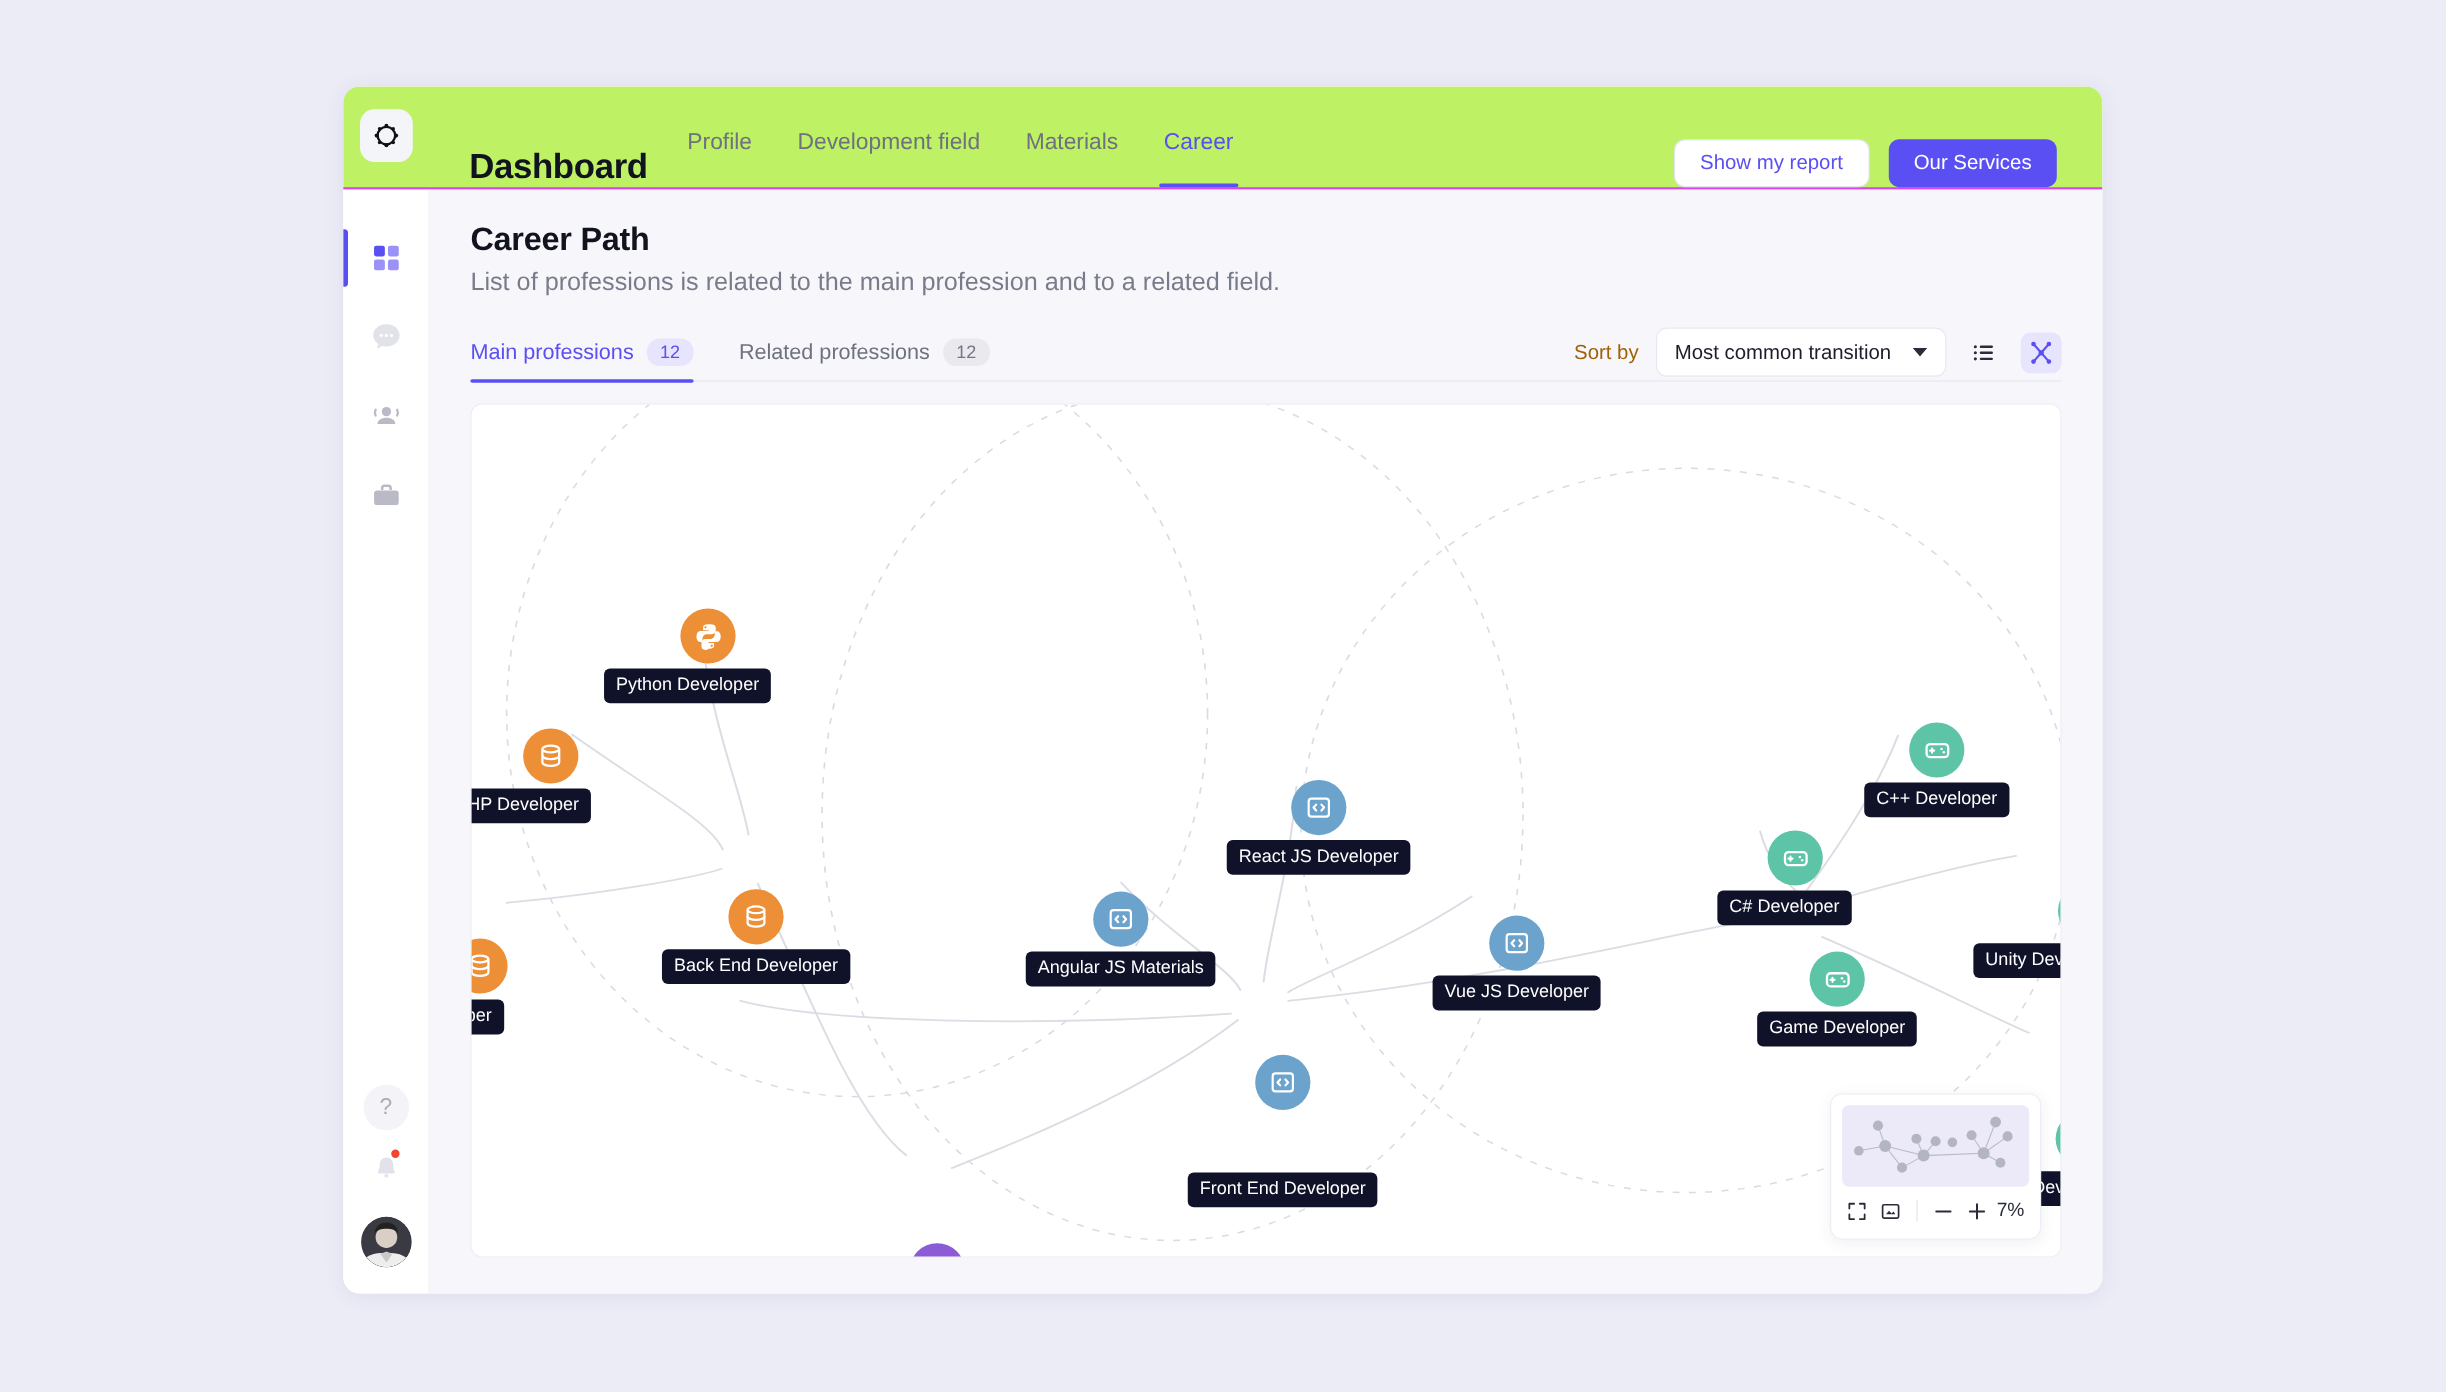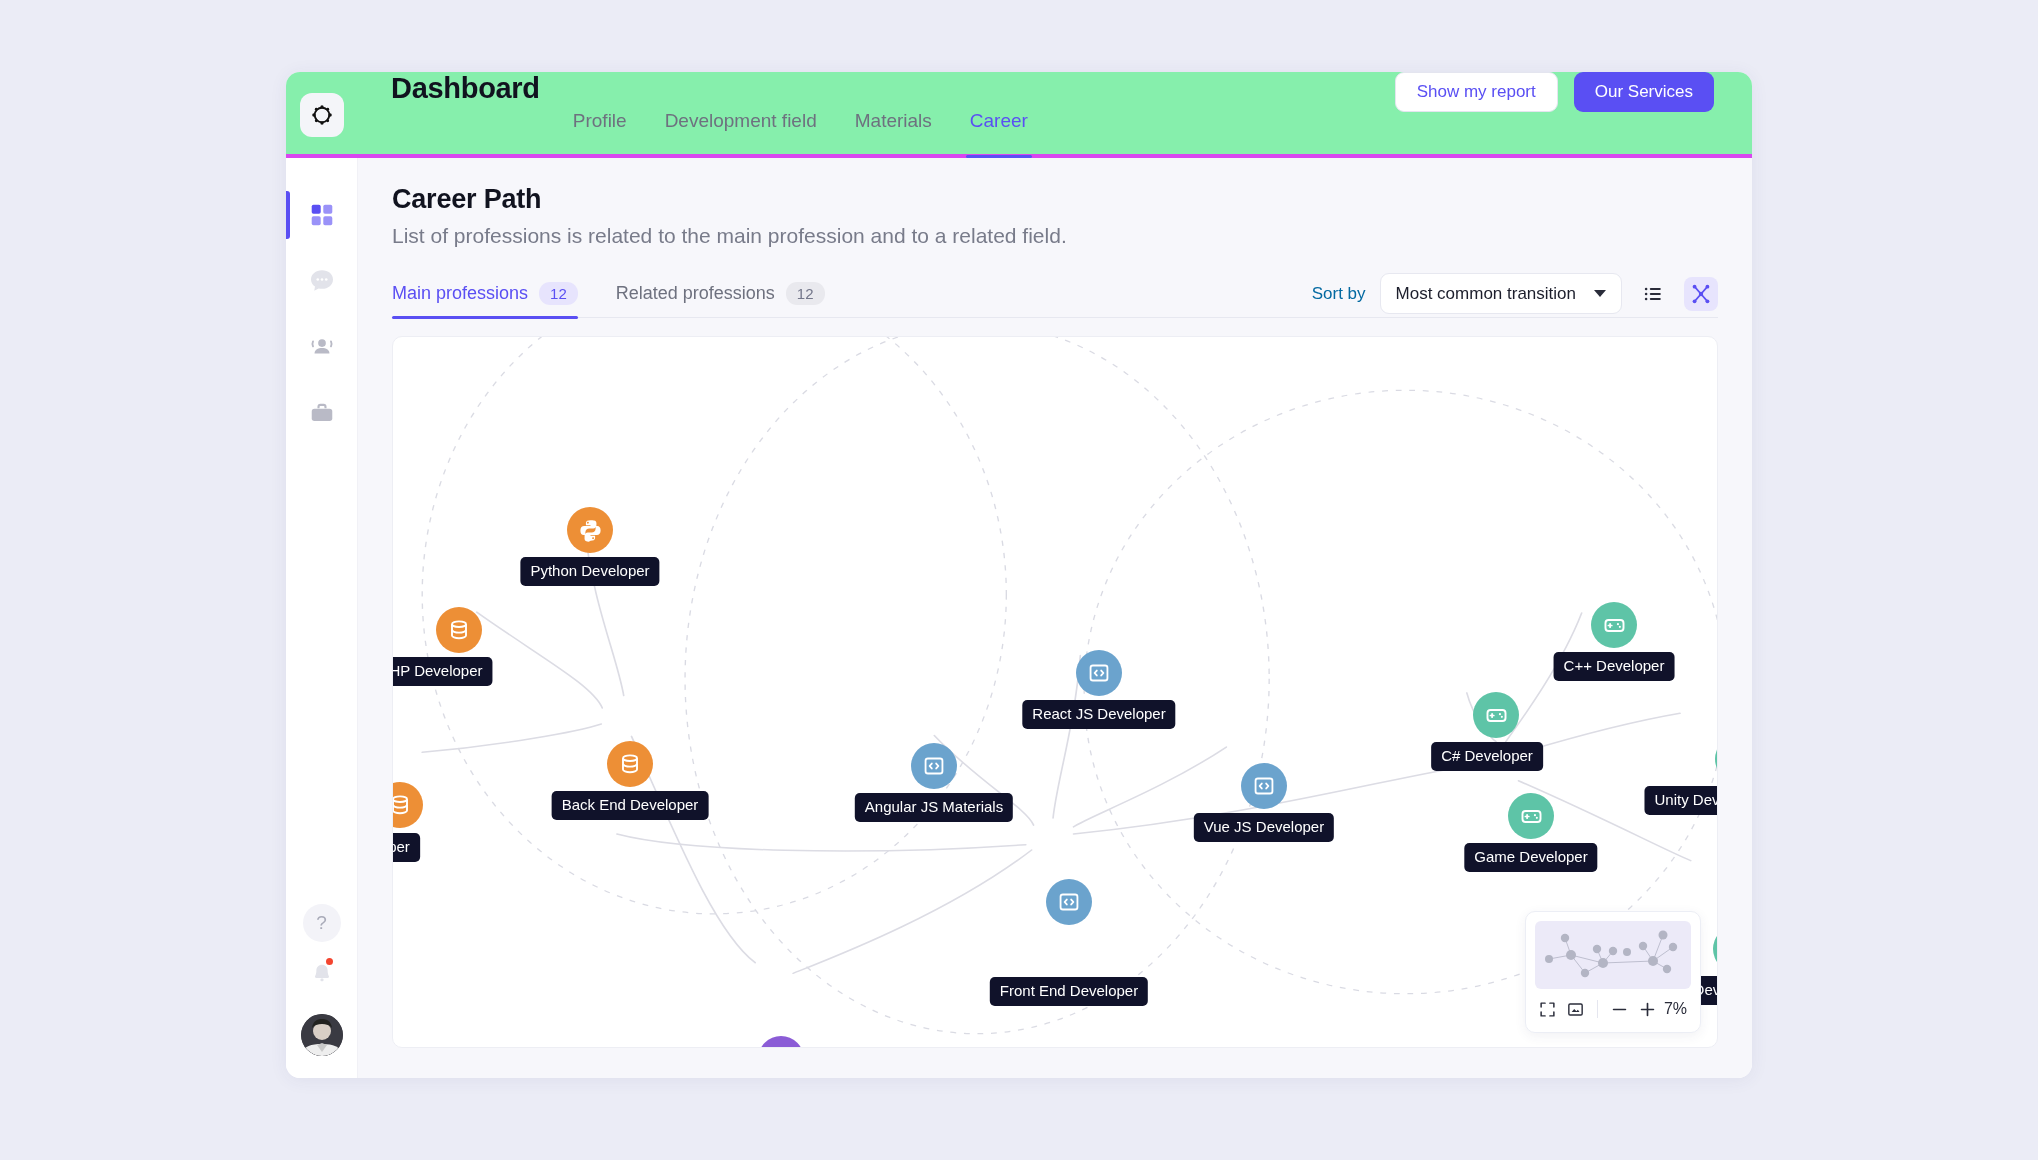--- a/index.html
+++ b/index.html
@@ -20,24 +20,24 @@
     box-shadow: 0 2px 18px rgba(60,60,110,.07);
     overflow: hidden;
     display: flex;
     flex-direction: column;
   }
 
   
   #topbar {
     height: 86px;
     display: flex;
-    align-items: flex-start;
-    background: #86efac;
+    align-items: flex-end;
+    background: #bef264;
     flex: 0 0 86px;
-    border-bottom: 4px solid #d946ef;
+    border-bottom: 2px solid #d946ef;
   }
   #logo-cell {
     width: 72px; height: 86px;
     display: flex; align-items: center; justify-content: center;
     flex: 0 0 72px;
   }
   #logo-badge {
     width: 44px; height: 44px;
     border-radius: 12px;
     background: #f4f5f9;
@@ -216,21 +216,21 @@
     background: #e7e4fd; color: #5a4ff3;
     border-radius: 11px; padding: 3px 11px;
     font-size: 15px;
   }
   .sub-tab:not(.active) .count-pill { background: #e9e9ee; color: #73768a; }
 
   #sort-area {
     margin-left: auto;
     display: flex; align-items: center; gap: 14px;
   }
-  #sort-label { font-size: 17px; color: #0369a1; }
+  #sort-label { font-size: 17px; color: #a16207; }
   #sort-select {
     height: 41px; padding: 0 15px;
     border: 1px solid #e7e8f0; border-radius: 9px;
     background: #fff; color: #1c1e2c; font-size: 17px;
     display: flex; align-items: center; gap: 18px; cursor: pointer;
     white-space: nowrap;
   }
   .caret { width: 0; height: 0; border-left: 6px solid transparent; border-right: 6px solid transparent; border-top: 7px solid #2a2c3a; }
   .view-btn {
     width: 34px; height: 34px; border-radius: 8px;
@@ -465,21 +465,21 @@
             <path d="M650 572 C480 585 300 580 230 560"></path>
           </g>
         </svg>
 
         <div class="node" style="left:197px; top:193px; background:#ed8f36;">
           <svg width="25" height="25" viewBox="0 0 24 24">
             <path d="M11.9 2.2c-2.4 0-4.3.6-4.3 2.6v2.1h4.4v.7H5.8c-2 0-3.5 1.4-3.5 4.3s1.2 4.4 3.2 4.4h1.6v-2.6c0-2 1.7-3.6 3.7-3.6h3.8c1.7 0 3.1-1.4 3.1-3.1V4.8c0-1.9-1.8-2.6-4-2.6zm-2.4 1.5c.5 0 .9.4.9.9s-.4.9-.9.9-.9-.4-.9-.9.4-.9.9-.9z" fill="#fff"></path>
             <path d="M12.1 21.8c2.4 0 4.3-.6 4.3-2.6v-2.1H12v-.7h6.2c2 0 3.5-1.4 3.5-4.3s-1.2-4.4-3.2-4.4h-1.6v2.6c0 2-1.7 3.6-3.7 3.6H9.4c-1.7 0-3.1 1.4-3.1 3.1v3.2c0 1.9 1.8 2.6 4 2.6zm2.4-1.5c-.5 0-.9-.4-.9-.9s.4-.9.9-.9.9.4.9.9-.4.9-.9.9z" fill="#fff"></path>
           </svg>
         </div>
-        <div class="node-label" style="left:197px; top:220px;">Python Developer</div>
+        <div class="node-label" style="left:180px; top:220px;">Python Developer</div>
 
         <div class="node" style="left:66px; top:293px; background:#ed8f36;">
           <svg width="24" height="24" viewBox="0 0 24 24">
             <ellipse cx="12" cy="6.2" rx="7" ry="2.8" fill="none" stroke="#fff" stroke-width="1.9"></ellipse>
             <path d="M5 6.2v5.6c0 1.5 3.1 2.8 7 2.8s7-1.3 7-2.8V6.2" fill="none" stroke="#fff" stroke-width="1.9"></path>
             <path d="M5 11.8v5.6c0 1.5 3.1 2.8 7 2.8s7-1.3 7-2.8v-5.6" fill="none" stroke="#fff" stroke-width="1.9"></path>
           </svg>
         </div>
         <div class="node-label" style="left:38px; top:320px;">PHP Developer</div>
 

